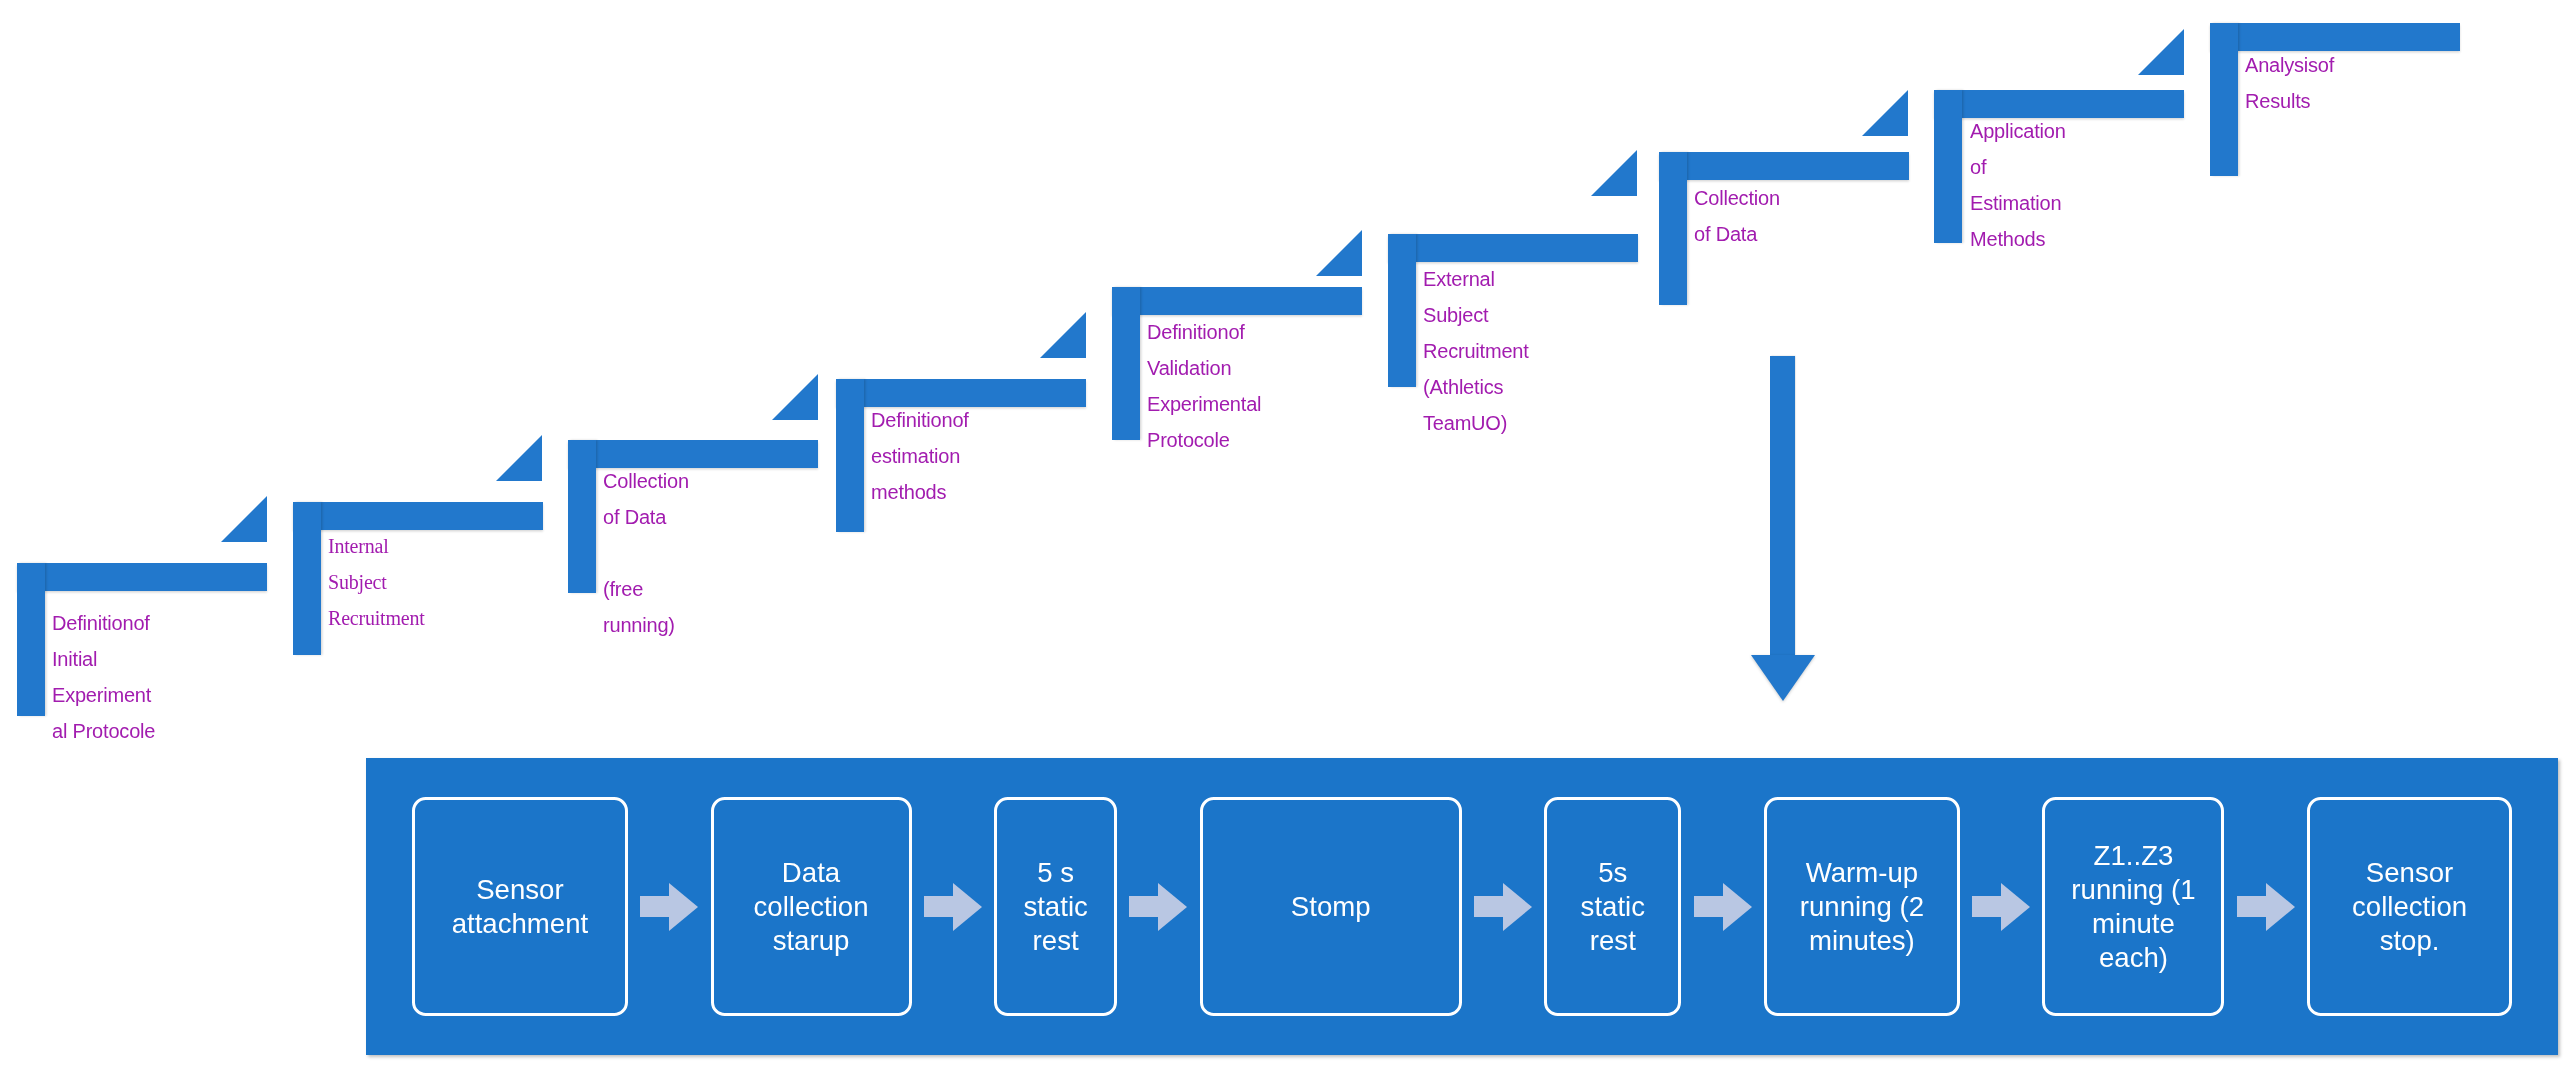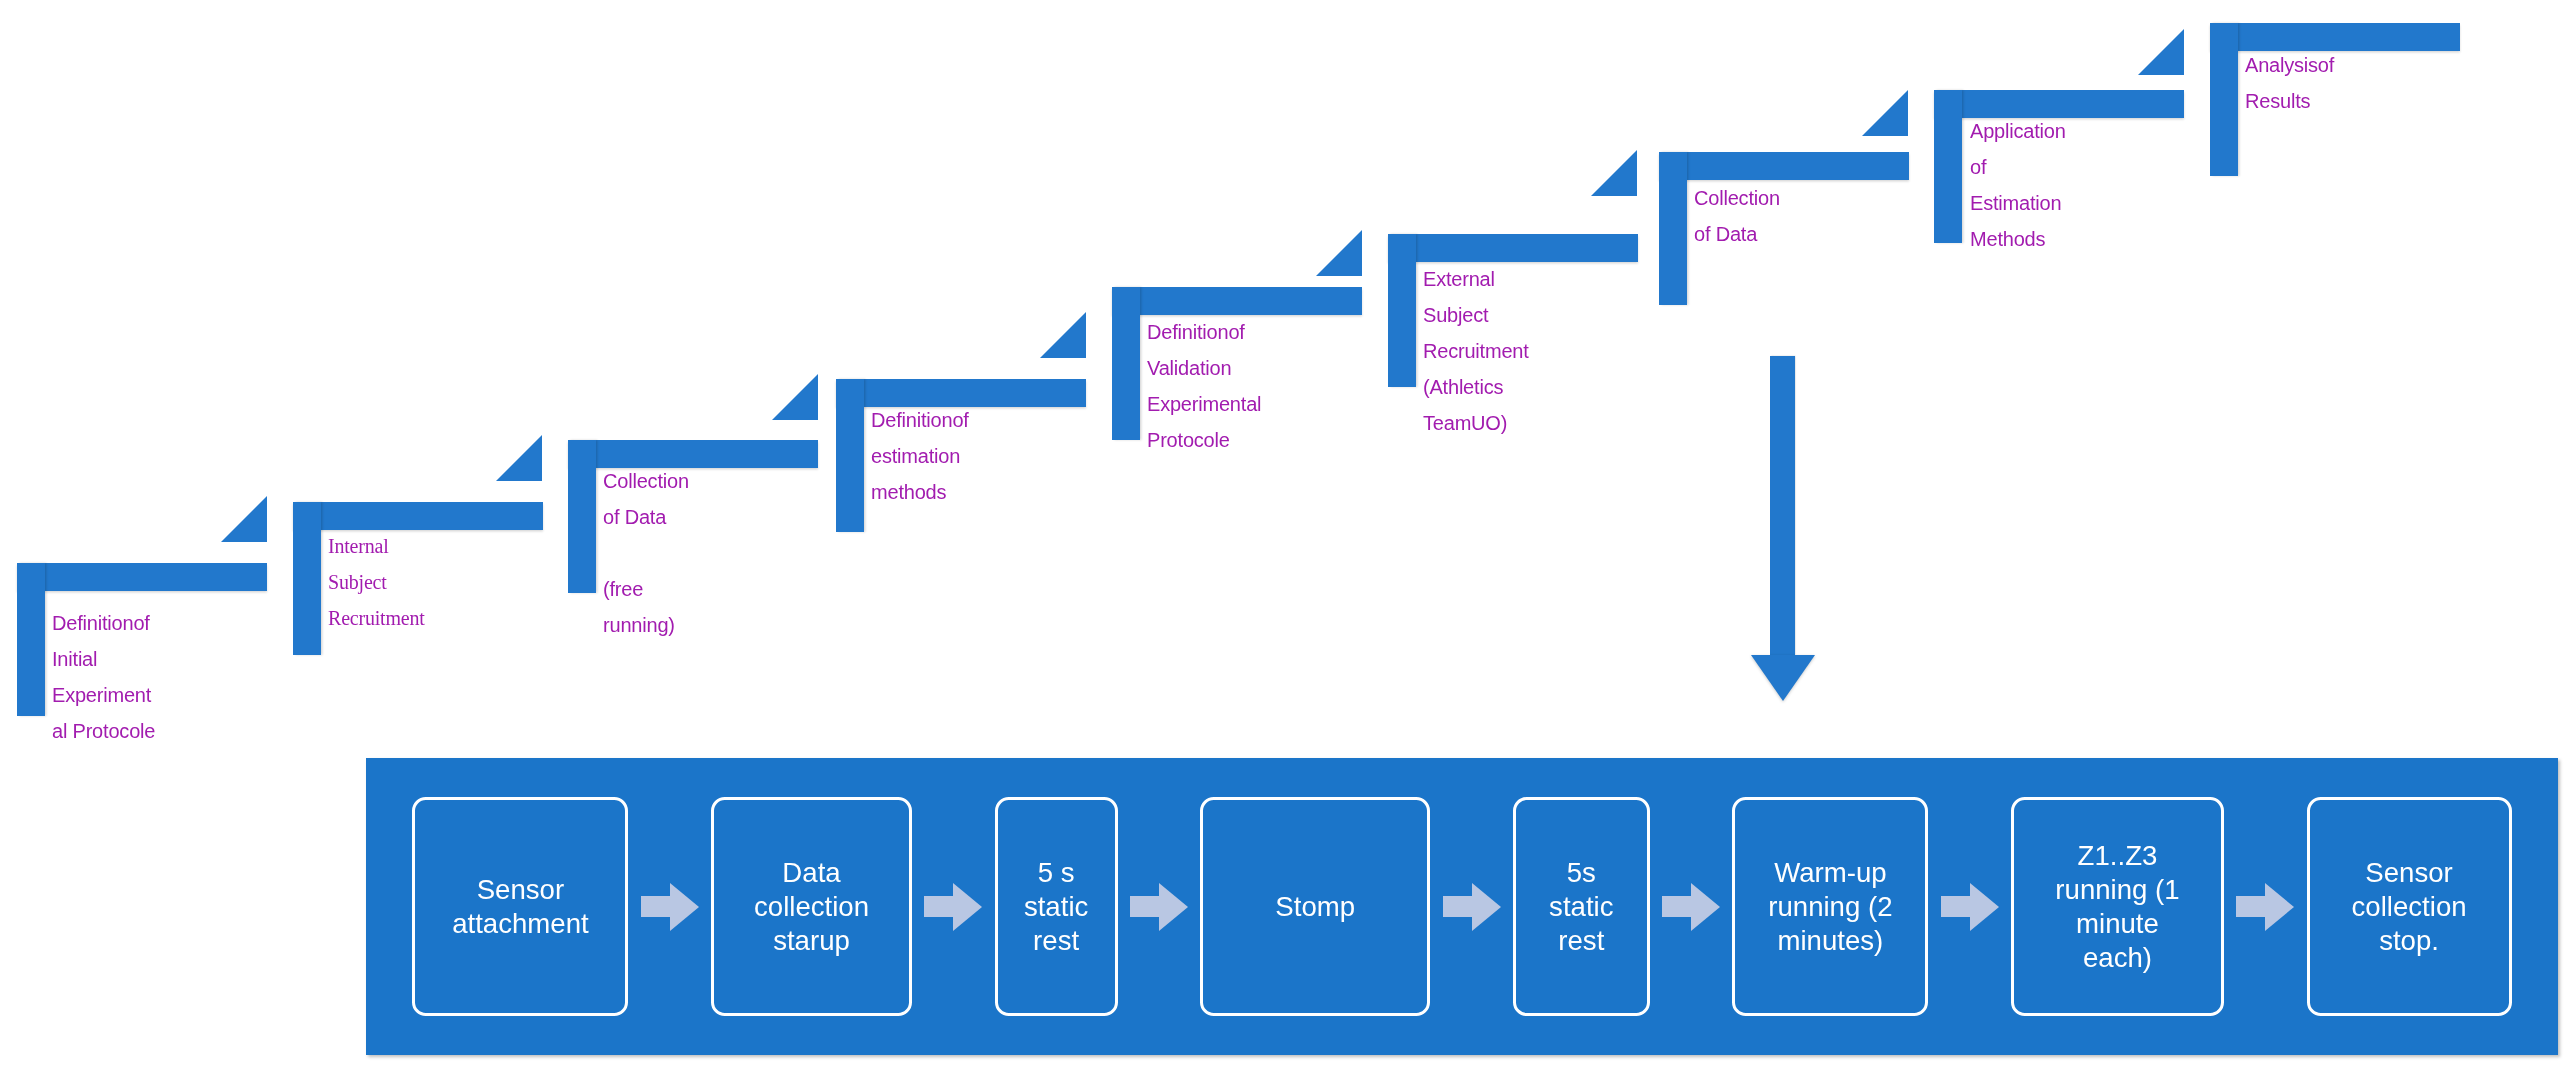--- a/index.html
+++ b/index.html
@@ -241,21 +241,21 @@
 
     <div class="proto-box" style="width:123px;">5 s
 static
 rest</div>
 
     <div class="proto-arrow">
       <span class="tail"></span>
       <span class="head"></span>
     </div>
 
-    <div class="proto-box" style="width:230px;text-align:center;">Stomp</div>
+    <div class="proto-box" style="width:262px;text-align:center;">Stomp</div>
 
     <div class="proto-arrow">
       <span class="tail"></span>
       <span class="head"></span>
     </div>
 
     <div class="proto-box" style="width:137px;">5s
 static
 rest</div>
 
@@ -266,21 +266,21 @@
 
     <div class="proto-box" style="width:196px;">Warm-up
 running (2
 minutes)</div>
 
     <div class="proto-arrow">
       <span class="tail"></span>
       <span class="head"></span>
     </div>
 
-    <div class="proto-box" style="width:213px;">Z1..Z3
+    <div class="proto-box" style="width:182px;">Z1..Z3
 running (1
 minute
 each)</div>
 
     <div class="proto-arrow">
       <span class="tail"></span>
       <span class="head"></span>
     </div>
 
     <div class="proto-box" style="width:205px;">Sensor

